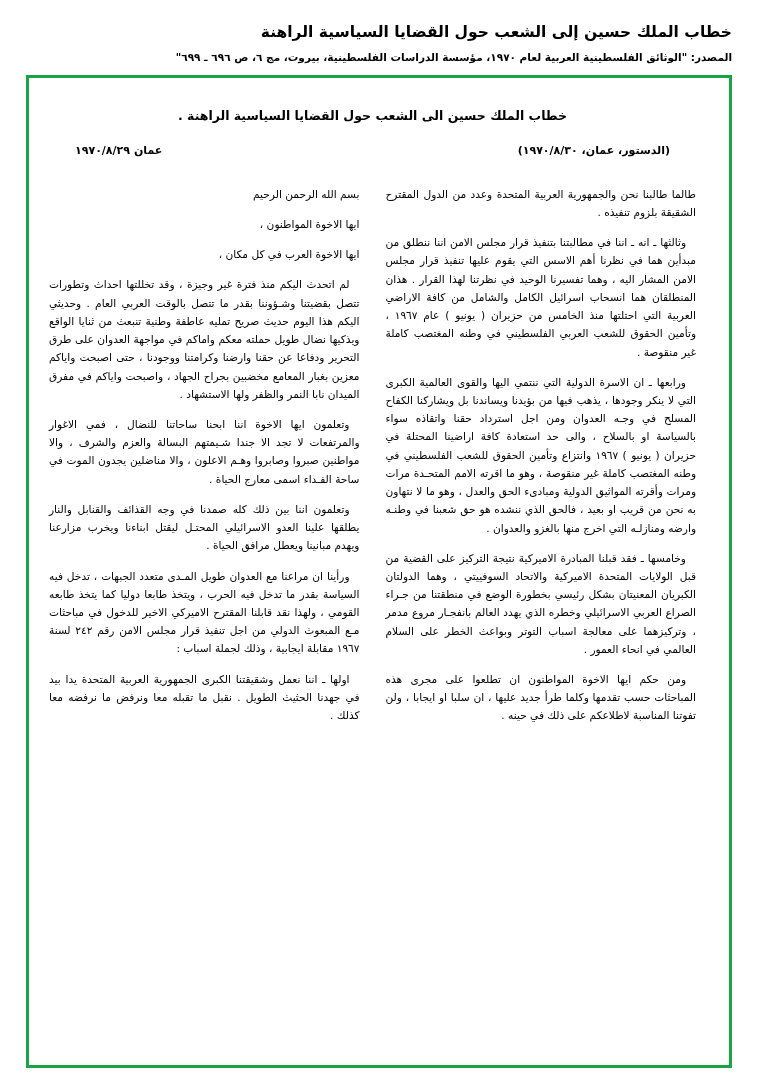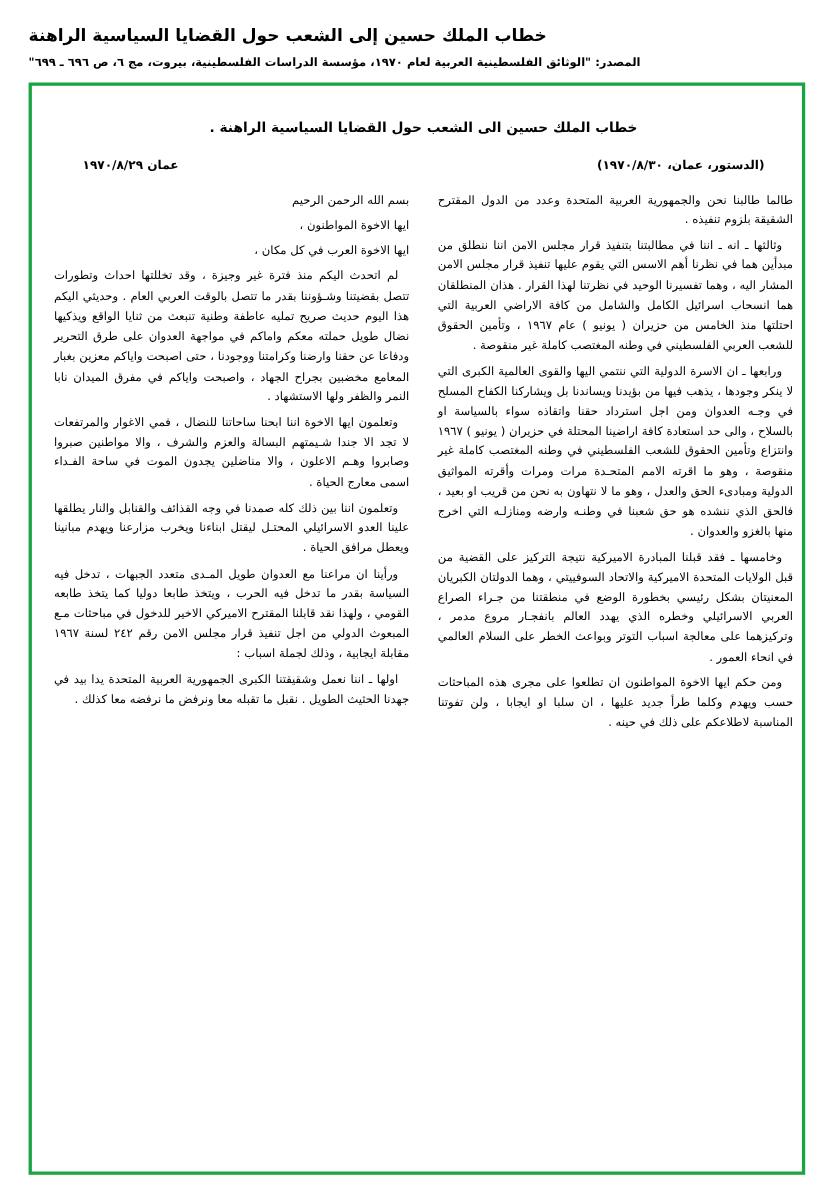--- a/index.html
+++ b/index.html
@@ -17,40 +17,40 @@
   }
   .page {
     width: 758px;
     height: 1078px;
     box-sizing: border-box;
     padding: 22px 26px 10px 26px;
     display: flex;
     flex-direction: column;
   }
   .doc-header {
-    text-align: left;
+    text-align: right;
     margin-bottom: 10px;
   }
   .doc-title {
     font-size: 15.5px;
     font-weight: bold;
     letter-spacing: 0;
     line-height: 1.3;
     margin-bottom: 9px;
   }
   .doc-source {
     font-size: 10.5px;
     font-weight: bold;
     line-height: 1.3;
   }
   .frame {
     flex: 1;
     border: 3px solid #19a544;
     box-sizing: border-box;
-    padding: 20px 8px 14px 20px;
+    padding: 20px 33px 14px 20px;
     display: flex;
     flex-direction: column;
     min-height: 0;
   }
   .speech-title {
     text-align: center;
     font-size: 12.5px;
     font-weight: bold;
     line-height: 1.6;
     margin-top: 8px;
@@ -79,21 +79,21 @@
   }
   .col {
     flex: 1 1 0;
     font-size: 10.6px;
     line-height: 1.72;
     text-align: justify;
     text-align-last: right;
     min-width: 0;
   }
   .col p {
-    margin: 0 0 5px 0;
+    margin: 12px 0 5px 0;
     text-indent: 10px;
   }
   .col p.no-indent {
     text-indent: 0;
   }
 </style>
 </head>
 <body>
 
 <div class="page">
@@ -112,21 +112,21 @@
       <div class="meta-item">عمان ١٩٧٠/٨/٢٩</div>
     </div>
 
     <div class="columns">
 
       <div class="col">
         <p class="no-indent">طالما طالبنا نحن والجمهورية العربية المتحدة وعدد من الدول المقترح الشقيقة بلزوم تنفيذه .</p>
         <p>وثالثها ـ انه ـ اننا في مطالبتنا بتنفيذ قرار مجلس الامن اننا ننطلق من مبدأين هما في نظرنا أهم الاسس التي يقوم عليها تنفيذ قرار مجلس الامن المشار اليه ، وهما تفسيرنا الوحيد في نظرتنا لهذا القرار . هذان المنطلقان هما انسحاب اسرائيل الكامل والشامل من كافة الاراضي العربية التي احتلتها منذ الخامس من حزيران ( يونيو ) عام ١٩٦٧ ، وتأمين الحقوق للشعب العربي الفلسطيني في وطنه المغتصب كاملة غير منقوصة .</p>
         <p>ورابعها ـ ان الاسرة الدولية التي ننتمي اليها والقوى العالمية الكبرى التي لا ينكر وجودها ، يذهب فيها من بؤيدنا ويساندنا بل ويشاركنا الكفاح المسلح في وجـه العدوان ومن اجل استرداد حقنا واتقاذه سواء بالسياسة او بالسلاح ، والى حد استعادة كافة اراضينا المحتلة في حزيران ( يونيو ) ١٩٦٧ وانتزاع وتأمين الحقوق للشعب الفلسطيني في وطنه المغتصب كاملة غير منقوصة ، وهو ما اقرته الامم المتحـدة مرات ومرات وأقرته المواثيق الدولية ومبادىء الحق والعدل ، وهو ما لا نتهاون به نحن من قريب او بعيد ، فالحق الذي ننشده هو حق شعبنا في وطنـه وارضه ومنازلـه التي اخرج منها بالغزو والعدوان .</p>
         <p>وخامسها ـ فقد قبلنا المبادرة الاميركية نتيجة التركيز على القضية من قبل الولايات المتحدة الاميركية والاتحاد السوفييتي ، وهما الدولتان الكبريان المعنيتان بشكل رئيسي بخطورة الوضع في منطقتنا من جـراء الصراع العربي الاسرائيلي وخطره الذي يهدد العالم بانفجـار مروع مدمر ، وتركيزهما على معالجة اسباب التوتر وبواعث الخطر على السلام العالمي في انحاء العمور .</p>
-        <p>ومن حكم ايها الاخوة المواطنون ان تطلعوا على مجرى هذه المباحثات حسب ويهدم وكلما طرأ جديد عليها ، ان سلبا او ايجابا ، ولن تفوتنا المناسبة لاطلاعكم على ذلك في حينه .</p>
+        <p>ومن حكم ايها الاخوة المواطنون ان تطلعوا على مجرى هذه المباحثات حسب تقدمها وكلما طرأ جديد عليها ، ان سلبا او ايجابا ، ولن تفوتنا المناسبة لاطلاعكم على ذلك في حينه .</p>
       </div>
 
       <div class="col">
         <p class="no-indent">بسم الله الرحمن الرحيم</p>
         <p class="no-indent">ايها الاخوة المواطنون ،</p>
         <p class="no-indent">ايها الاخوة العرب في كل مكان ،</p>
         <p>لم اتحدث اليكم منذ فترة غير وجيزة ، وقد تخللتها احداث وتطورات تتصل بقضيتنا وشـؤوننا بقدر ما تتصل بالوقت العربي العام . وحديثي اليكم هذا اليوم حديث صريح تمليه عاطفة وطنية تنبعث من ثنايا الواقع ويذكيها نضال طويل حملته معكم واماكم في مواجهة العدوان على طرق التحرير ودفاعا عن حقنا وارضنا وكرامتنا ووجودنا ، حتى اصبحت واياكم معزين بغبار المعامع مخضبين بجراح الجهاد ، واصبحت واياكم في مفرق الميدان نابا النمر والظفر ولها الاستشهاد .</p>
         <p>وتعلمون ايها الاخوة اننا ابحنا ساحاتنا للنضال ، فمي الاغوار والمرتفعات لا تجد الا جندا شـيمتهم البسالة والعزم والشرف ، والا مواطنين صبروا وصابروا وهـم الاعلون ، والا مناضلين يجدون الموت في ساحة الفـداء اسمى معارج الحياة .</p>
         <p>وتعلمون اننا بين ذلك كله صمدنا في وجه القذائف والقنابل والنار يطلقها علينا العدو الاسرائيلي المحتـل ليقتل ابناءنا ويخرب مزارعنا ويهدم مبانينا ويعطل مرافق الحياة .</p>
         <p>ورأينا ان مراعنا مع العدوان طويل المـدى متعدد الجبهات ، تدخل فيه السياسة بقدر ما تدخل فيه الحرب ، ويتخذ طابعا دوليا كما يتخذ طابعه القومي ، ولهذا نقد قابلنا المقترح الاميركي الاخير للدخول في مباحثات مـع المبعوث الدولي من اجل تنفيذ قرار مجلس الامن رقم ٢٤٢ لسنة ١٩٦٧ مقابلة ايجابية ، وذلك لجملة اسباب :</p>

